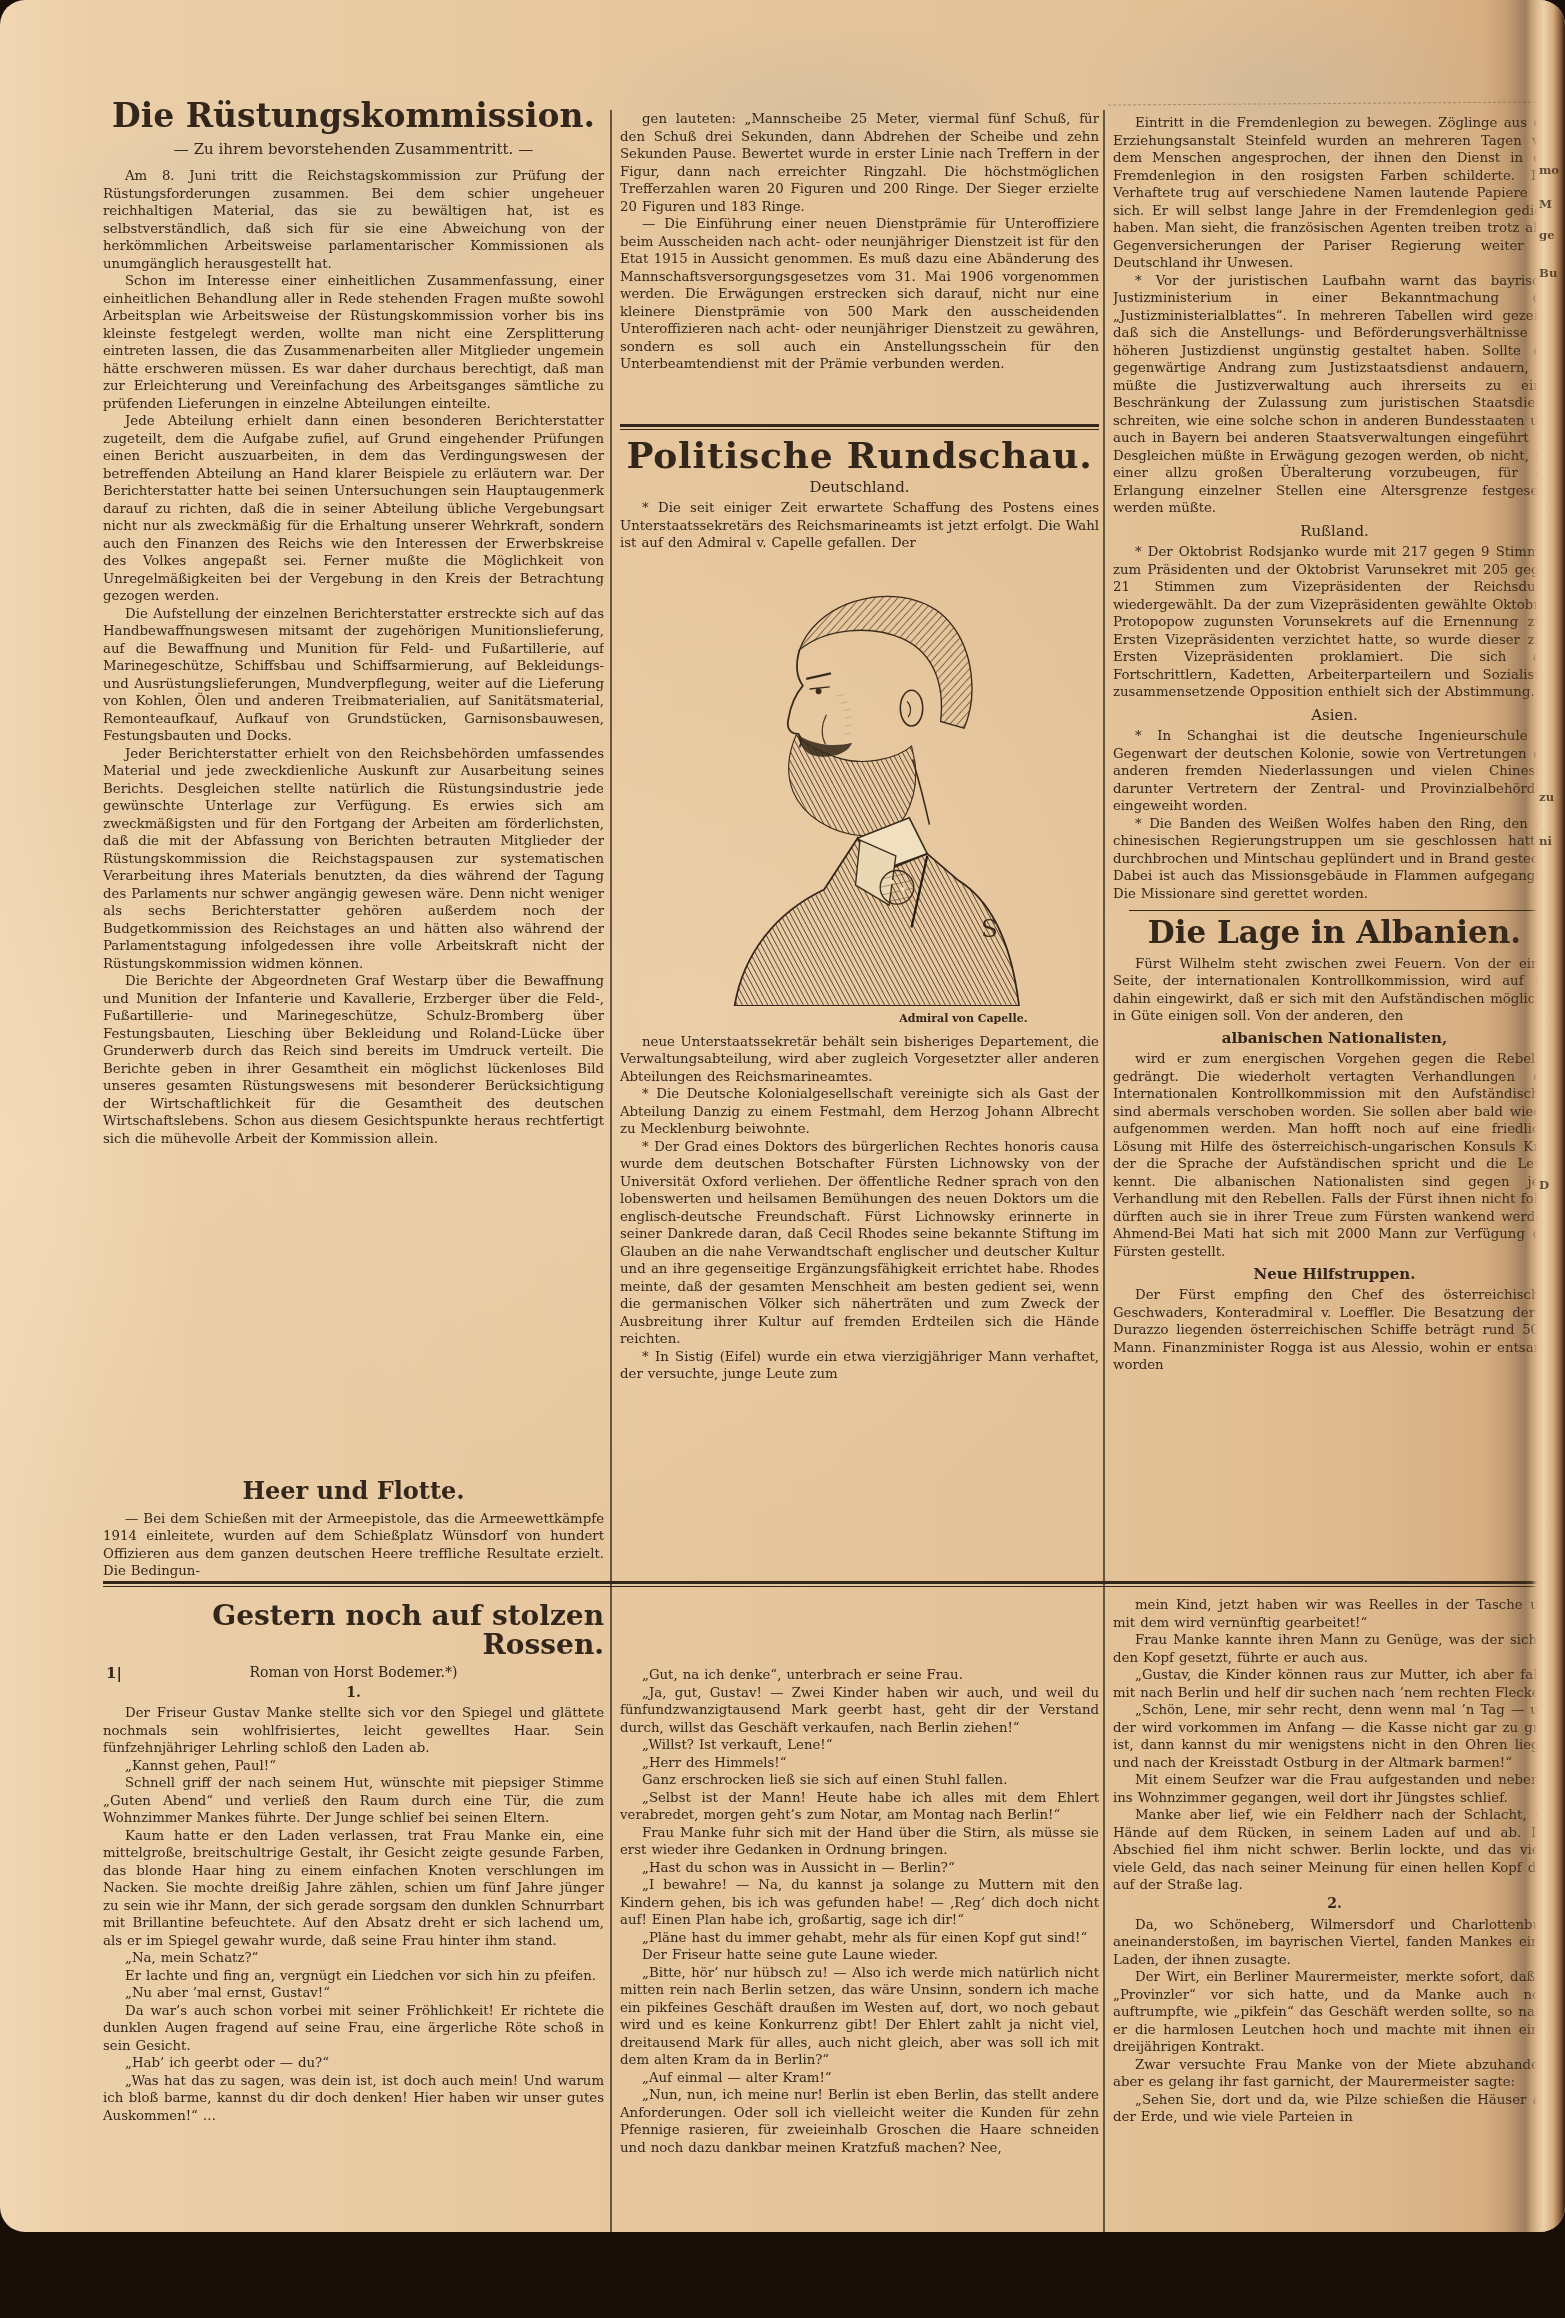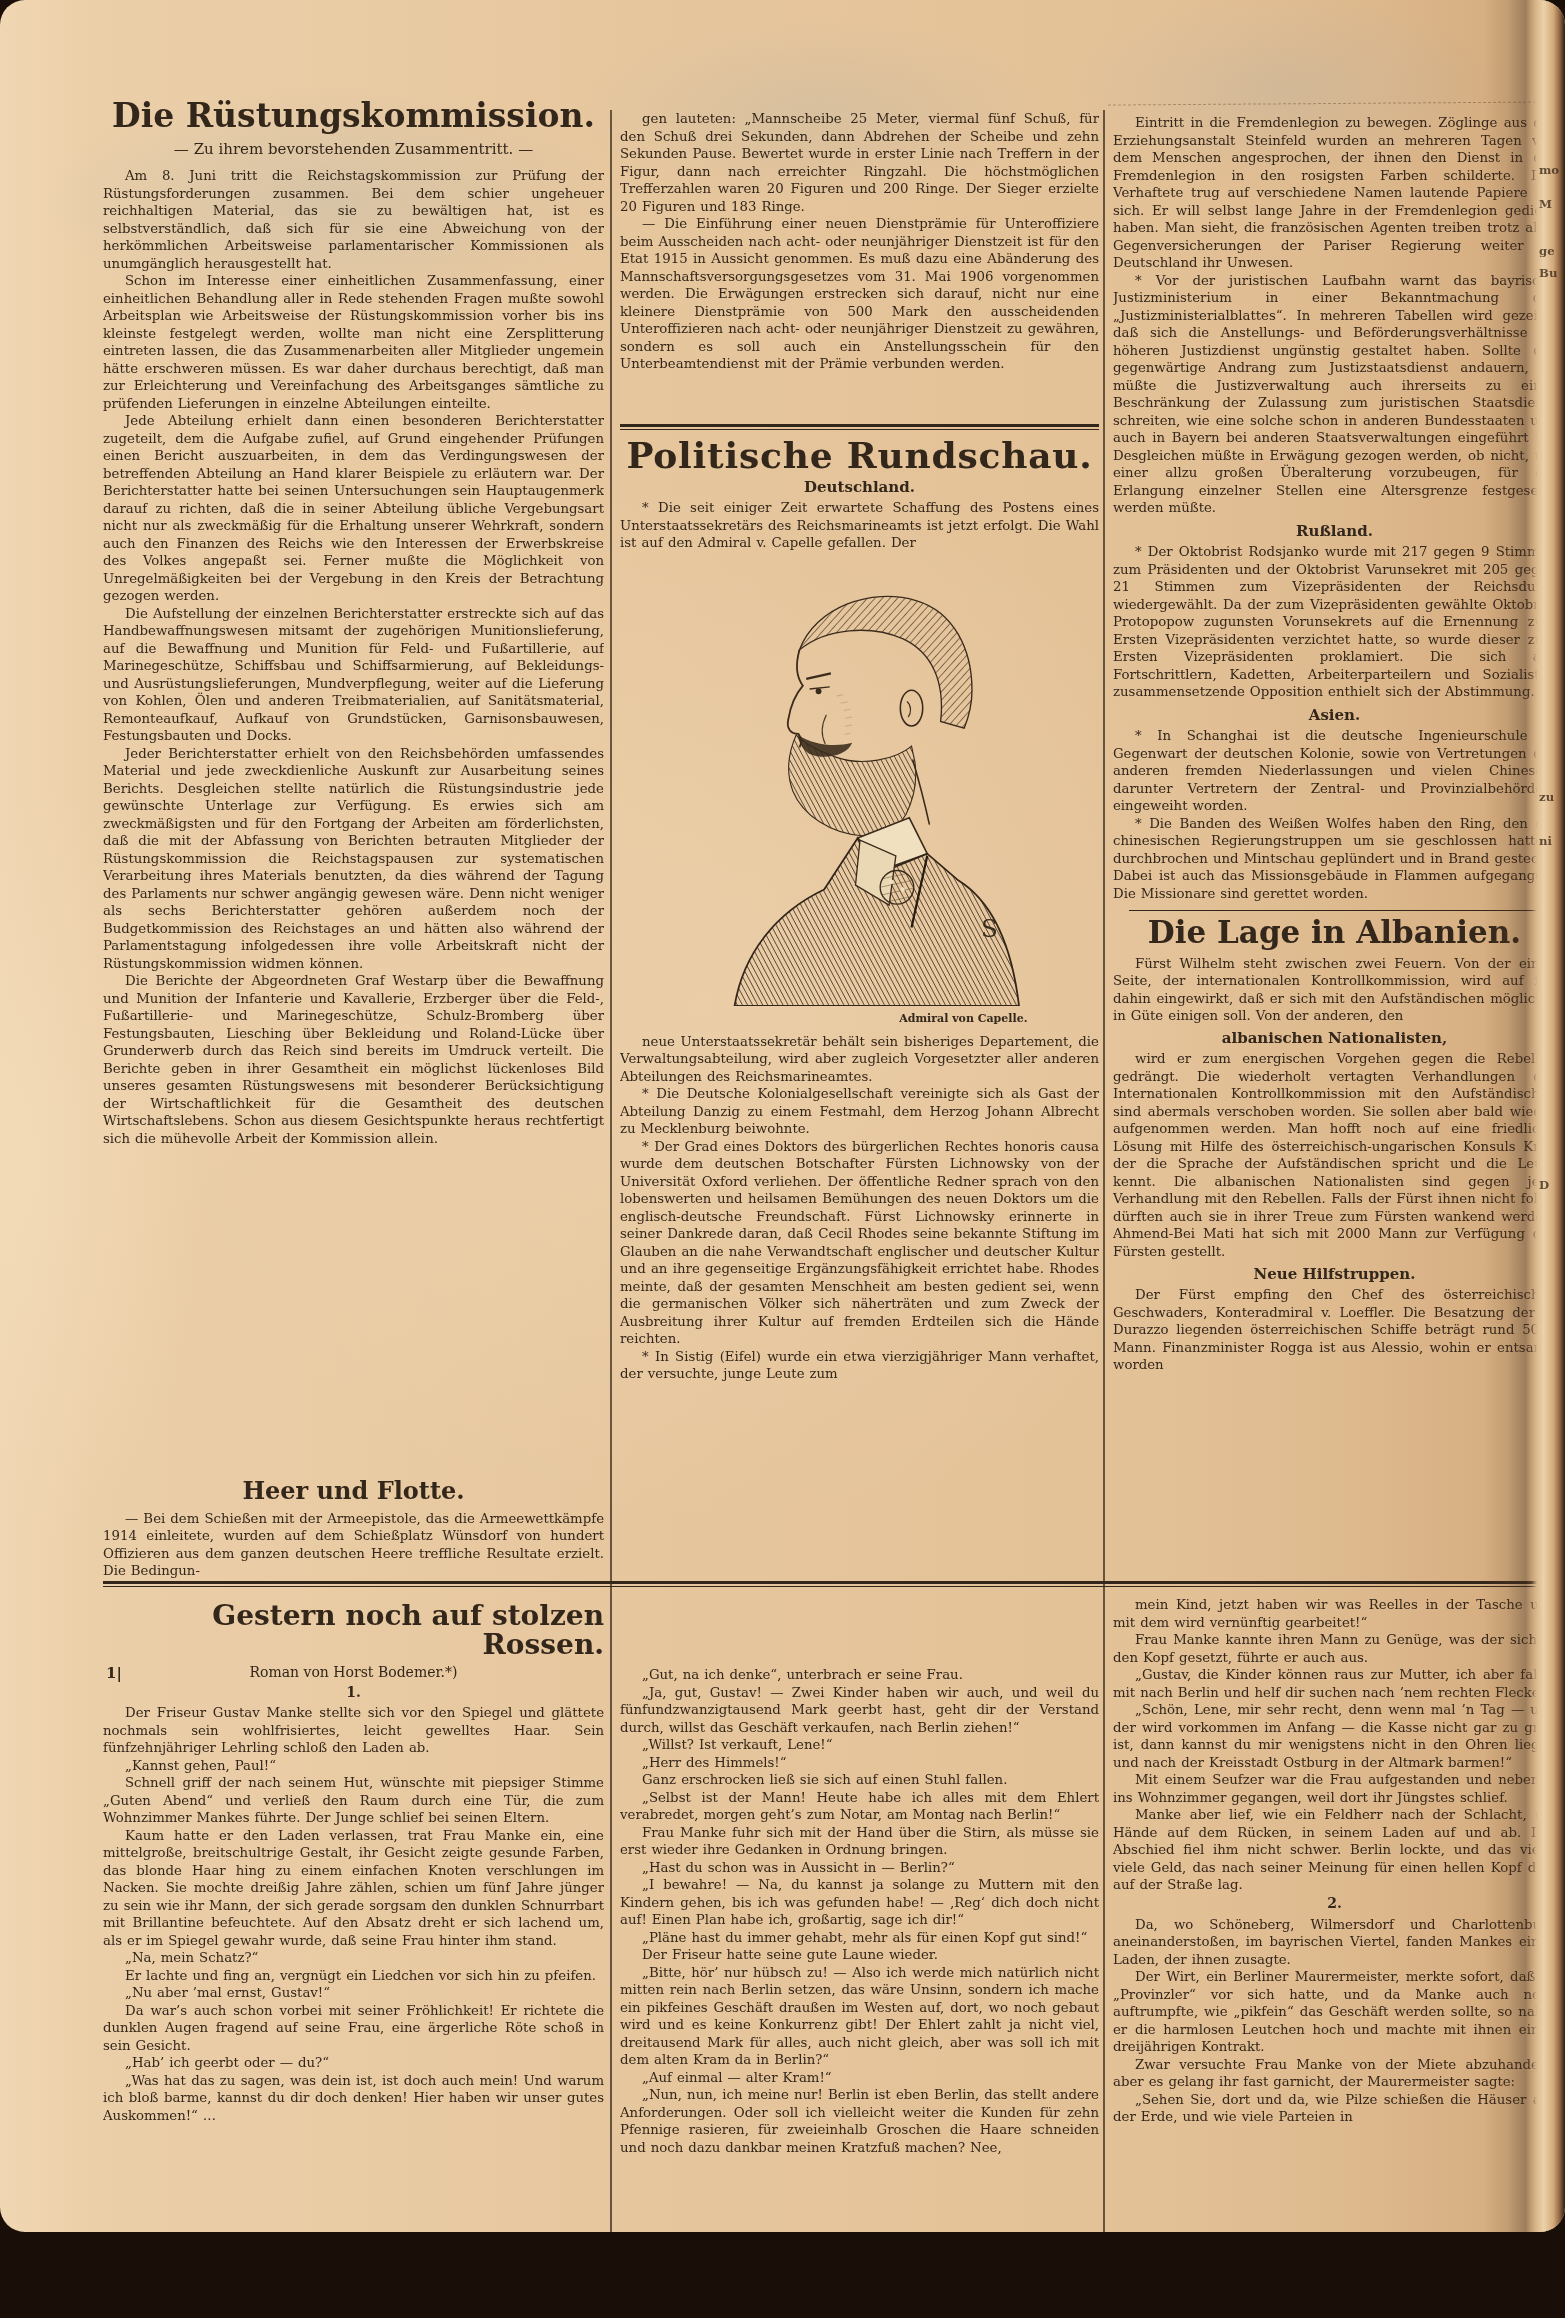--- a/index.html
+++ b/index.html
@@ -17,39 +17,39 @@
   }
   .vrule{position:absolute;width:1.6px;background:rgba(50,37,22,.7);}
   .col{position:absolute;overflow:hidden;text-align:justify;}
   .bp,.np{font-size:13.3px;line-height:17.5px;text-indent:22px;margin:0;word-spacing:0.8px;}
   .h-left{font-size:33px;font-weight:700;text-align:center;margin:0 0 6.3px;line-height:1.04;}
   .h-pr{font-size:36px;font-weight:700;text-align:center;margin:1.6px 0 3.1px;line-height:1.0;letter-spacing:0.8px;}
   .h-alb{font-size:31px;font-weight:700;text-align:center;margin:3.1px 0 6.3px;line-height:1.0;}
   .h-novel{font-size:28px;font-weight:700;text-align:right;margin:0 0 4.7px;line-height:1.05;}
   .h-heer{font-size:24px;font-weight:700;text-align:center;margin:0 0 4.7px;}
   .subtitle{font-size:15px;text-align:center;margin:0 0 9.4px;}
-  .kicker{font-size:15px;font-weight:700;text-align:center;margin:5.5px 0 3.1px;}
+  .kicker{font-size:15px;font-weight:400;text-align:center;margin:5.5px 0 3.1px;}
   .subhead{font-size:15px;font-weight:700;text-align:center;margin:4.7px 0 3.1px;}
   .rule-d{height:2.3px;border-top:3.1px solid #33261a;border-bottom:1.6px solid #33261a;}
   .rule-s{height:0;border-top:1.6px solid #33261a;margin:7.8px 15.7px 6.3px;}
   figure.portrait{margin:6.3px auto 0;width:336px;}
   .caption{font-weight:700;font-size:11px;text-align:right;margin:3.1px 0 7.8px;}
   .byline-row{position:relative;text-align:center;font-size:14px;margin:0 0 3.1px;}
   .serial-marker{position:absolute;left:3.1px;top:0;font-weight:700;font-size:15px;}
   .chapter{font-size:14px;font-weight:700;text-align:center;margin:1.6px 0 4.7px;}
   .footnote-block{position:absolute;bottom:0;left:0;width:100%;background:transparent;}
   .footnote-rule{width:180px;border-top:1.6px solid #33261a;margin:0 0 3.9px;}
   .footnote{font-size:13px;margin:0 0 1.6px;text-indent:19px;}
   .crease{position:absolute;border-top:1.6px dashed rgba(70,50,30,.35);transform:rotate(-.4deg);}
   .curl{position:absolute;top:0;height:2319px;left:1483px;width:82px;z-index:4;overflow:hidden;
     background:linear-gradient(90deg,
       rgba(120,85,55,0) 0%, rgba(110,75,45,.16) 28%, rgba(70,45,25,.42) 52%,
       rgba(150,110,75,.35) 59%, #dcba8e 66%, #ecd2aa 74%, #d3a878 86%, #8a6240 94%, #2e1c0f 100%);}
   .frag{position:absolute;left:56px;font-size:11.7px;color:rgba(62,44,27,.8);font-weight:700;}
-  .frag:nth-child(1){top:163px;} .frag:nth-child(2){top:197px;} .frag:nth-child(3){top:244px;}
+  .frag:nth-child(1){top:163px;} .frag:nth-child(2){top:197px;} .frag:nth-child(3){top:228px;}
   .frag:nth-child(4){top:266px;} .frag:nth-child(5){top:790px;} .frag:nth-child(6){top:834px;}
   .frag:nth-child(7){top:1178px;}
   .bottom-band{position:absolute;left:0;top:2257px;width:1565px;height:62px;z-index:5;
     background:linear-gradient(180deg,#3a2413,#140c06 55%,#050302);
     clip-path:polygon(0 38%, 100% 6%, 100% 100%, 0% 100%);}
 </style>
 </head>
 <body>
 
 <div class="page">

